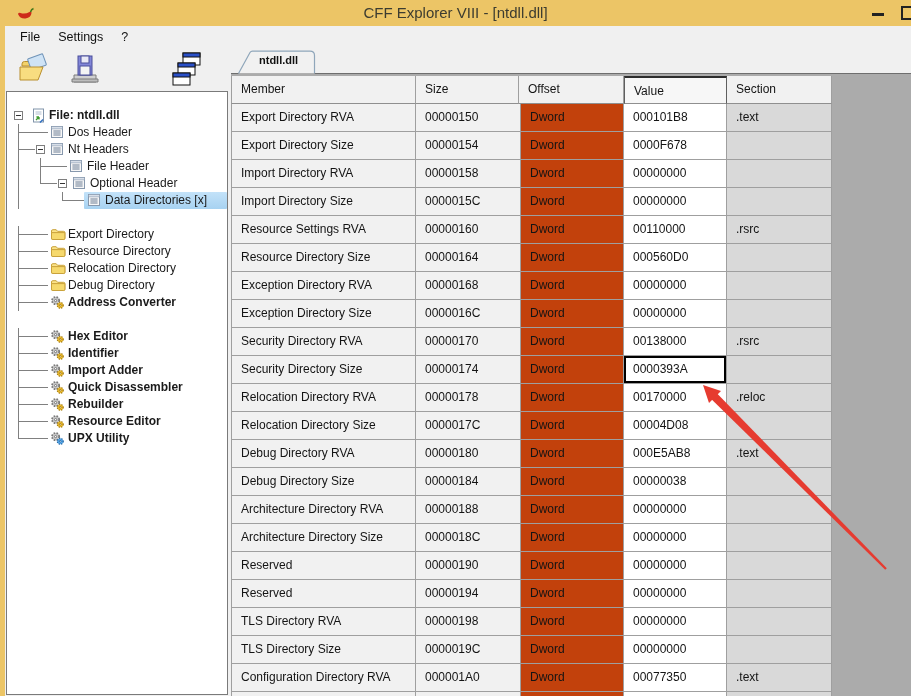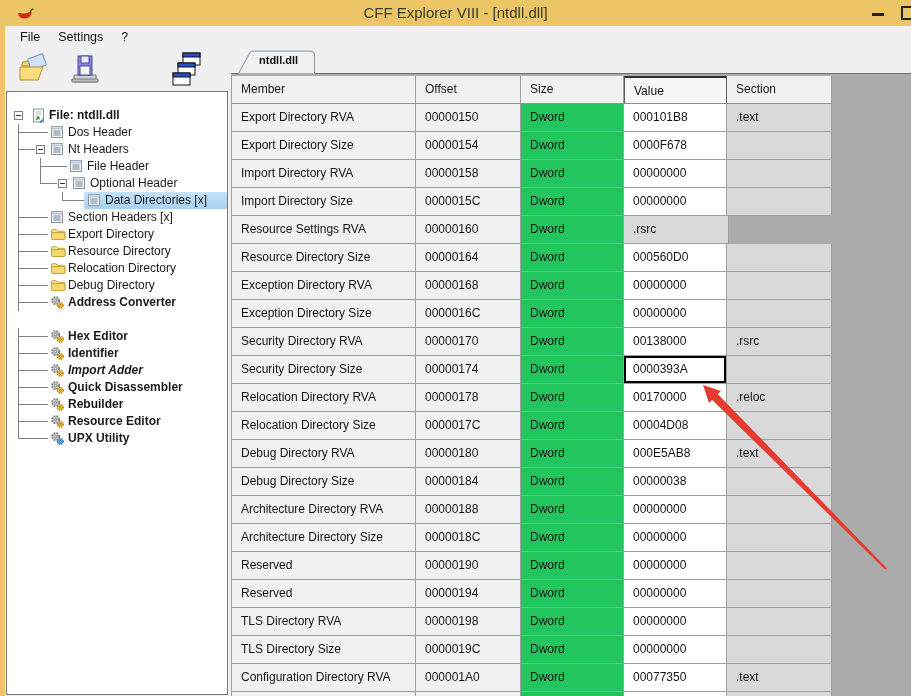--- a/index.html
+++ b/index.html
@@ -39,21 +39,21 @@
 
   
   #main{position:absolute;left:231px;top:73px;width:680px;height:623px;background:#ababab;
     border-top:1px solid #6e6e6e;box-sizing:border-box;}
   #grid{position:absolute;left:0;top:2px;width:602px;}
   .row{display:flex;height:28px;}
   .cell{box-sizing:border-box;height:28px;line-height:26px;font-size:12px;color:#141414;
     padding-left:9px;border-right:1px solid #9f9f9f;border-bottom:1px solid #9f9f9f;overflow:hidden;white-space:nowrap;}
   .c0{width:185px;background:#f1f1f1;border-left:1px solid #9f9f9f;}
   .c1{width:105px;background:#f1f1f1;}
-  .c2{width:103px;background:#22c55e;}
+  .c2{width:103px;background:#c2410c;}
   .c3{width:103px;background:#ffffff;}
   .c4{width:105px;background:#d9d9d9;}
   .hdr .cell{background:#f1f1f1;border-bottom:1px solid #8f8f8f;}
   .hdr .c3{background:#f7f7f7;border-top:2px solid #2d2d2d;border-left:1px solid #5f5f5f;border-right:1px solid #5f5f5f;}
   .cell.sel{box-shadow:inset 0 0 0 2px #000;}
 
   
   #tab{position:absolute;left:237px;top:50px;width:80px;height:24px;}
   #tab-label{position:absolute;left:22px;top:4px;font-size:11px;font-weight:bold;color:#111;}
 
@@ -173,30 +173,20 @@
         <span class="tline" style="left: 55px; top: 0px; width: 1px; height: 9px;"></span>
         <span class="tline" style="left: 55px; top: 8px; width: 23px; height: 1px;"></span>
         <span class="tsel" style="left: 77px; width: 143px;"></span>
         <span class="ticon" style="left: 80px;"><svg width="14" height="14" viewBox="0 0 14 14">
             <rect x="1.5" y="1.5" width="11" height="11" fill="#f7f7f7" stroke="#8798ad"></rect>
    <rect x="1.5" y="1.5" width="11" height="2.4" fill="#d8dfe9" stroke="#8798ad" stroke-width="0.6"></rect>
    <path d="M3.4 6 h7.2 M3.4 8 h7.2 M3.4 10 h7.2" stroke="#6d7f96"></path>
           </svg></span>
         <span class="tlabel" style="left: 98px;">Data Directories [x]</span>
       </div>
-      <div class="trow" style="top: 107px;">
-        <span class="tline" style="left: 11px; top: 0px; width: 1px; height: 17px;"></span>
-        <span class="tline" style="left: 11px; top: 8px; width: 30px; height: 1px;"></span>
-        <span class="ticon" style="left: 43px;"><svg width="14" height="14" viewBox="0 0 14 14">
-            <rect x="1.5" y="1.5" width="11" height="11" fill="#f7f7f7" stroke="#8798ad"></rect>
-   <rect x="1.5" y="1.5" width="11" height="2.4" fill="#d8dfe9" stroke="#8798ad" stroke-width="0.6"></rect>
-   <path d="M3.4 6 h7.2 M3.4 8 h7.2 M3.4 10 h7.2" stroke="#6d7f96"></path>
-          </svg></span>
-        <span class="tlabel" style="left: 61px;">Section Headers [x]</span>
-      </div>
       <div class="trow" style="top: 124px;">
         <span class="tline" style="left: 11px; top: 0px; width: 1px; height: 17px;"></span>
         <span class="tline" style="left: 11px; top: 8px; width: 30px; height: 1px;"></span>
         <span class="ticon" style="left: 43px;"><svg width="16" height="14" viewBox="0 0 16 14">
             <path d="M1.5 4 q0-1.3 1.3-1.3 h3.4 l1.4 1.6 h6 q1.3 0 1.3 1.3 v5.6 q0 1.3-1.3 1.3 H2.8 q-1.3 0-1.3-1.3z" fill="#fbe389" stroke="#c9a23b"></path>
    <path d="M1.5 5.6 h13.4 v5.6 q0 1.3-1.3 1.3 H2.8 q-1.3 0-1.3-1.3z" fill="#f6d96d" stroke="#c9a23b"></path>
           </svg></span>
         <span class="tlabel" style="left: 61px;">Export Directory</span>
       </div>
       <div class="trow" style="top: 141px;">
@@ -261,21 +251,21 @@
       </div>
       <div class="trow" style="top: 260px;">
         <span class="tline" style="left: 11px; top: 0px; width: 1px; height: 17px;"></span>
         <span class="tline" style="left: 11px; top: 8px; width: 30px; height: 1px;"></span>
         <span class="ticon" style="left: 43px;"><svg width="15" height="15" viewBox="0 0 15 15">
             <circle cx="5.6" cy="5.6" r="3.6" fill="#c9c9c9" stroke="#787878" stroke-width="1.7" stroke-dasharray="1.6 1.3"></circle>
    <circle cx="5.6" cy="5.6" r="1.1" fill="#fff" stroke="#787878"></circle>
    <circle cx="10.3" cy="10.3" r="2.9" fill="#f2c12e" stroke="#a67f1a" stroke-width="1.4" stroke-dasharray="1.3 1.1"></circle>
    <circle cx="10.3" cy="10.3" r="0.9" fill="#fff" stroke="#a67f1a"></circle>
           </svg></span>
-        <span class="tlabel bold" style="left: 61px; font-style: italic;">Import Adder</span>
+        <span class="tlabel bold" style="left: 61px;">Import Adder</span>
       </div>
       <div class="trow" style="top: 277px;">
         <span class="tline" style="left: 11px; top: 0px; width: 1px; height: 17px;"></span>
         <span class="tline" style="left: 11px; top: 8px; width: 30px; height: 1px;"></span>
         <span class="ticon" style="left: 43px;"><svg width="15" height="15" viewBox="0 0 15 15">
             <circle cx="5.6" cy="5.6" r="3.6" fill="#c9c9c9" stroke="#787878" stroke-width="1.7" stroke-dasharray="1.6 1.3"></circle>
    <circle cx="5.6" cy="5.6" r="1.1" fill="#fff" stroke="#787878"></circle>
    <circle cx="10.3" cy="10.3" r="2.9" fill="#f2c12e" stroke="#a67f1a" stroke-width="1.4" stroke-dasharray="1.3 1.1"></circle>
    <circle cx="10.3" cy="10.3" r="0.9" fill="#fff" stroke="#a67f1a"></circle>
           </svg></span>
@@ -313,22 +303,22 @@
    <circle cx="10.3" cy="10.3" r="0.9" fill="#fff" stroke="#2b6ca8"></circle>
           </svg></span>
         <span class="tlabel bold" style="left: 61px;">UPX Utility</span>
       </div>
     </div>
 
   <div id="main">
     <div id="grid">
         <div class="row hdr">
           <div class="cell c0">Member</div>
+          <div class="cell c2">Size</div>
           <div class="cell c1">Offset</div>
-          <div class="cell c2">Size</div>
           <div class="cell c3">Value</div>
           <div class="cell c4">Section</div>
         </div>
         <div class="row">
           <div class="cell c0">Export Directory RVA</div>
           <div class="cell c1">00000150</div>
           <div class="cell c2">Dword</div>
           <div class="cell c3">000101B8</div>
           <div class="cell c4">.text</div>
         </div>
@@ -350,20 +340,21 @@
           <div class="cell c0">Import Directory Size</div>
           <div class="cell c1">0000015C</div>
           <div class="cell c2">Dword</div>
           <div class="cell c3">00000000</div>
           <div class="cell c4"></div>
         </div>
         <div class="row">
           <div class="cell c0">Resource Settings RVA</div>
           <div class="cell c1">00000160</div>
           <div class="cell c2">Dword</div>
+          <div class="cell c3">00110000</div>
           <div class="cell c4">.rsrc</div>
         </div>
         <div class="row">
           <div class="cell c0">Resource Directory Size</div>
           <div class="cell c1">00000164</div>
           <div class="cell c2">Dword</div>
           <div class="cell c3">000560D0</div>
           <div class="cell c4"></div>
         </div>
         <div class="row">

